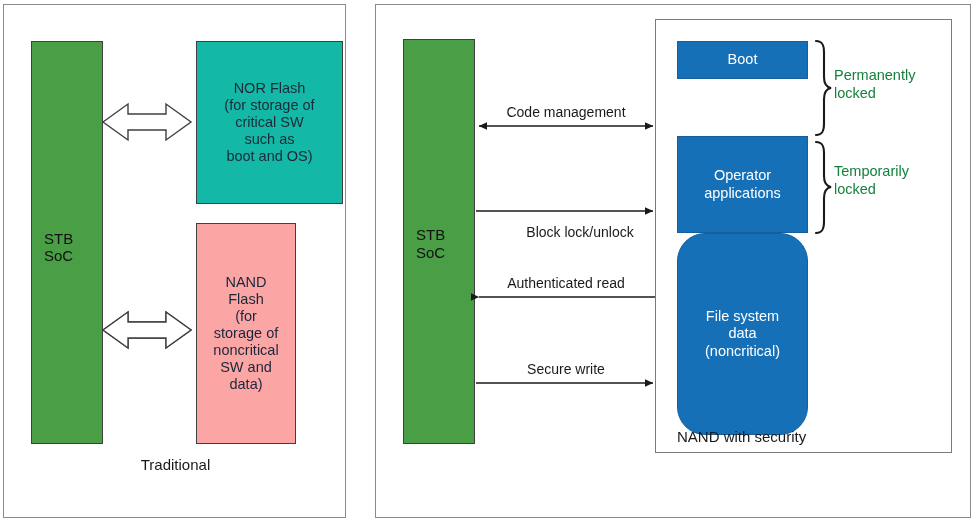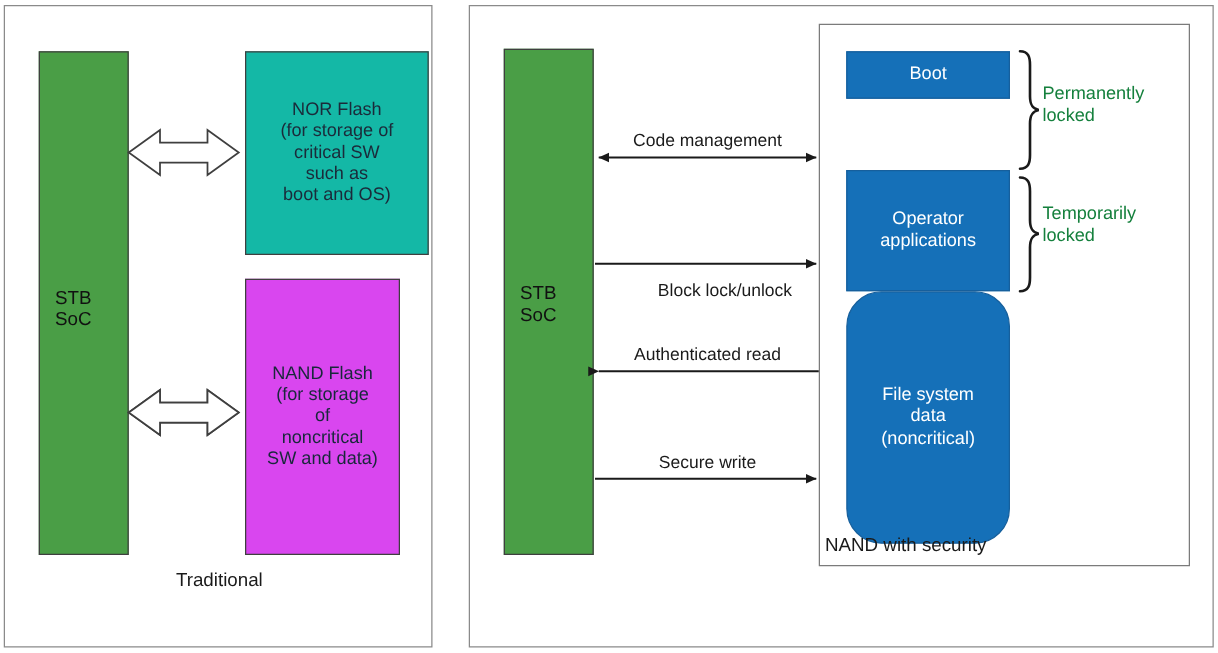--- a/index.html
+++ b/index.html
@@ -55,22 +55,22 @@
     text-align: left;
     padding: 0 0 178px 12px;
   }
   #nor-flash {
     left: 196px; top: 41px; width: 147px; height: 163px;
     background: #14b8a6;
     font-size: 14.5px;
     color: #1b2a3a;
   }
   #nand-flash {
-    left: 196px; top: 223px; width: 124px; height: 221px;
-    background: #d946ef;
+    left: 196px; top: 223px; width: 100px; height: 221px;
+    background: #fca5a5;
     font-size: 14.5px;
     color: #18283a;
   }
   .caption {
     position: absolute;
     font-size: 15px;
     color: #1a1a1a;
     text-align: center;
     white-space: nowrap;
   }
@@ -92,21 +92,21 @@
 
   #nand-security-container {
     position: absolute;
     left: 655px; top: 19px; width: 297px; height: 434px;
     border: 1px solid #7b7b7b;
     box-sizing: border-box;
     background: #ffffff;
   }
   #nand-security-label {
     position: absolute;
-    left: 660px; top: 428px;
+    left: 677px; top: 428px;
     font-size: 15px;
     color: #1a1a1a;
     white-space: nowrap;
   }
 
   .nand-seg {
     position: absolute;
     left: 677px;
     width: 131px;
     box-sizing: border-box;

